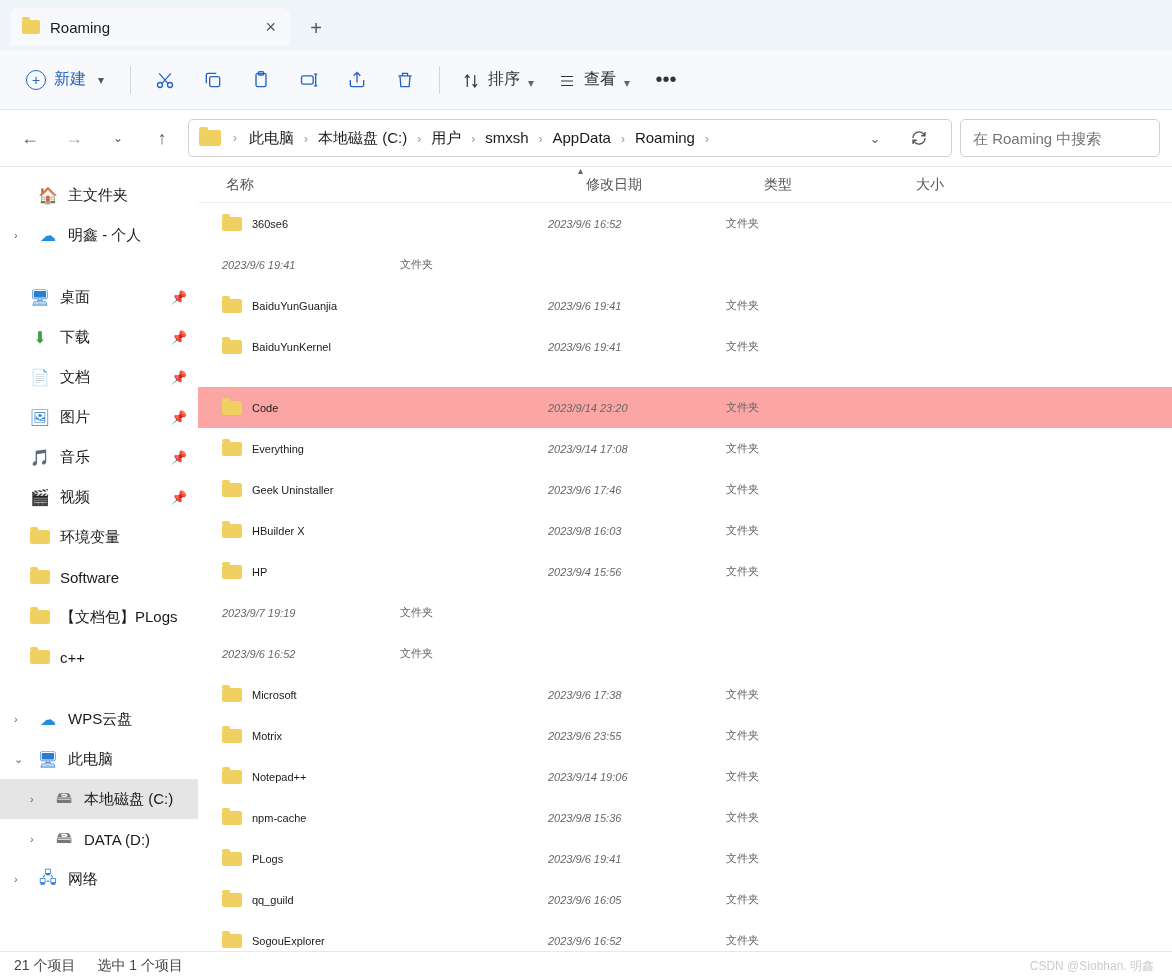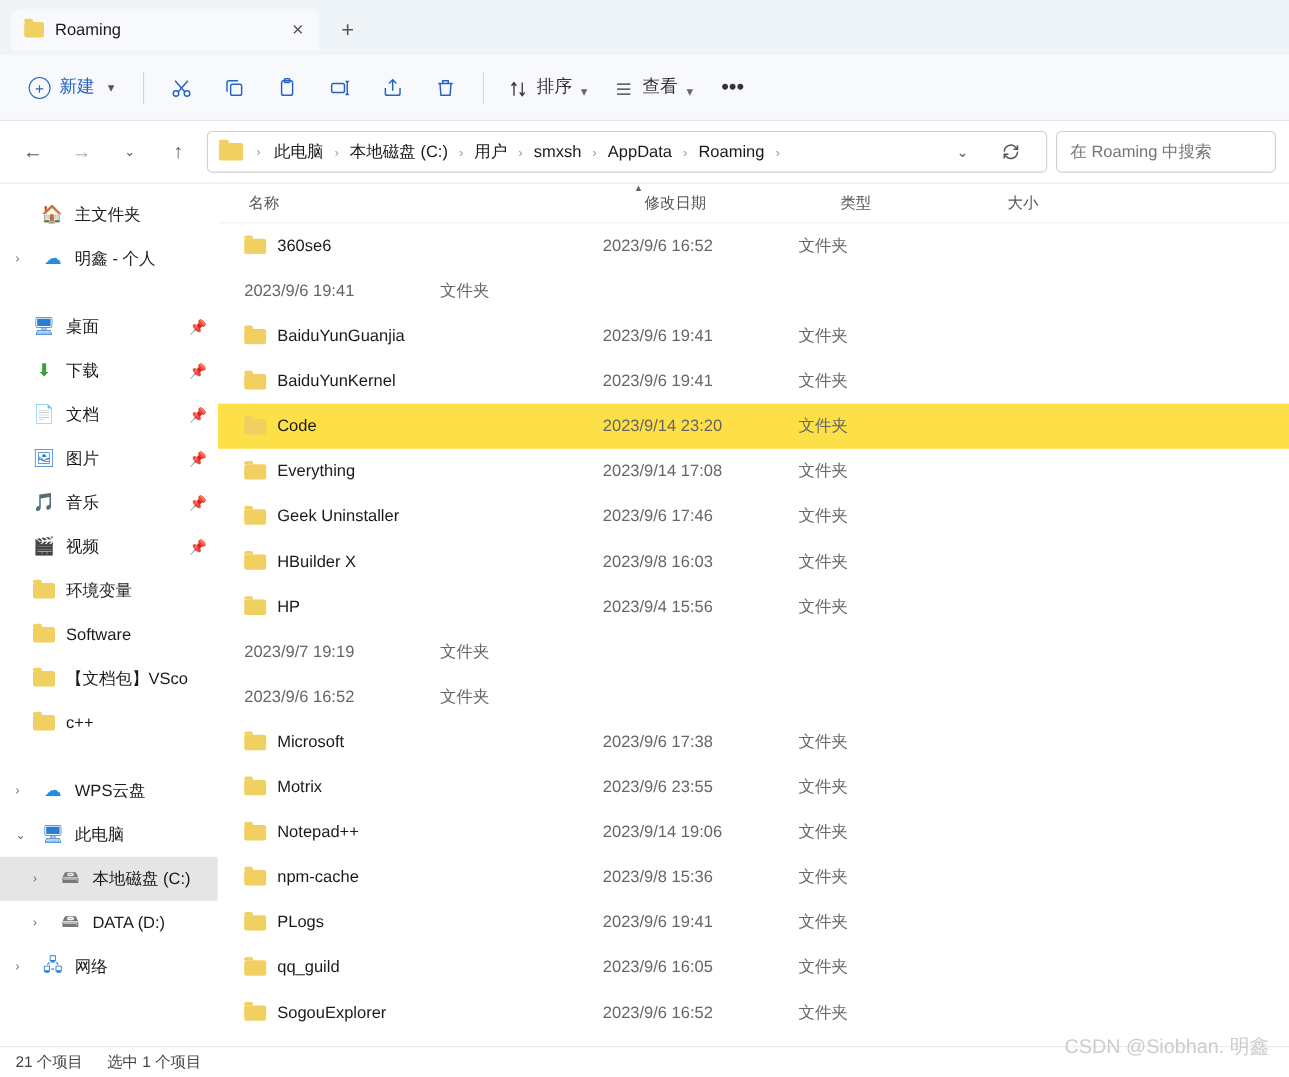--- a/index.html
+++ b/index.html
@@ -41,26 +41,26 @@
 .folder-ico::before{content:"";position:absolute;top:-3px;left:0;width:8px;height:3px;background:#f0d060;border-radius:2px 2px 0 0;}
 .ico-home{color:#e88b3a;} .ico-cloud{color:#1f8ee0;} .ico-desktop{color:#2b7cd3;} .ico-dl{color:#3ca03c;}
 .ico-doc{color:#5187c4;} .ico-pic{color:#2b7cd3;} .ico-music{color:#e86060;} .ico-vid{color:#8a5cc0;}
 .ico-pc{color:#2b7cd3;} .ico-disk{color:#777;} .ico-net{color:#2b7cd3;}
 .content { flex:1; display:flex; position:relative;}
 .filelist { flex:1; overflow-y:auto; padding-bottom:10px;}
 .filelist::-webkit-scrollbar{width:14px;} .filelist::-webkit-scrollbar-thumb{background:#c5c5c5;border-radius:7px;}
 .headers { display:flex; align-items:center; height:36px; color:#555; font-size:14px; padding-left:24px; position:sticky; top:0; background:#fff; border-bottom:1px solid #f0f0f0;}
 .col-name{ width:326px; padding-left:4px;} .col-date{ width:178px;margin-left:38px;} .col-type{ width:152px;} .col-size{ width:100px;}
 .col-name .sort{ font-size:10px; color:#666; position:absolute; left:380px; top:-2px;}
-.row { display:flex; align-items:center; height:41px; padding-left:24px; cursor:pointer; font-size:15px;}
-.row.sel{ background:#fde047;}
+.row { display:flex; align-items:center; height:41px; padding-left:24px; cursor:pointer; font-size:11px;}
+.row.sel{ background:#fca5a5;margin-top:20px;}
 .cell-name{ width:326px; display:flex; align-items:center; gap:10px;}
-.cell-date{ width:178px; color:#666;} .cell-type{ width:152px; color:#666;} .cell-size{ width:100px; color:#666; text-align:right;}
+.cell-date{ width:178px; color:#666;font-style:italic;} .cell-type{ width:152px; color:#666;} .cell-size{ width:100px; color:#666; text-align:right;}
 .statusbar { height:28px; display:flex; align-items:center; padding:0 14px; gap:22px; font-size:14px; color:#444; border-top:1px solid #e8e8e8;}
-.watermark { position:absolute; right:18px; bottom:16px; color:#ccc; font-size:18px; z-index:5;}
+.watermark { position:absolute; right:18px; bottom:4px; color:#ccc; font-size:12px; z-index:5;}
 svg{display:block;}
 </style>
 </head>
 <body>
 
 <div class="titlebar">
   <div class="tab">
     <span class="tab-icon"></span>
     <span>Roaming</span>
     <span class="tab-close">×</span>
@@ -198,21 +198,21 @@
        <span>环境变量</span>
 
      </div>
         <div class="side-item indent1">
        <span class="folder-ico"></span>
        <span>Software</span>
 
      </div>
         <div class="side-item indent1">
        <span class="folder-ico"></span>
-       <span>【文档包】VSco</span>
+       <span>【文档包】PLogs</span>
 
      </div>
         <div class="side-item indent1">
        <span class="folder-ico"></span>
        <span>c++</span>
 
      </div>
       </div>
     <div style="height:22px"></div>
     <div class="side-item">

